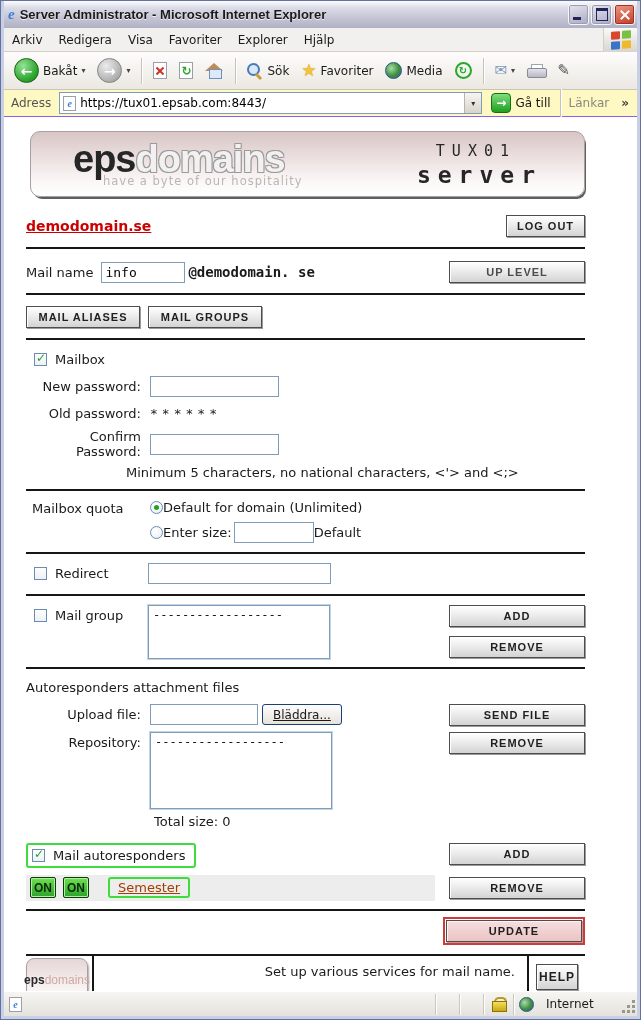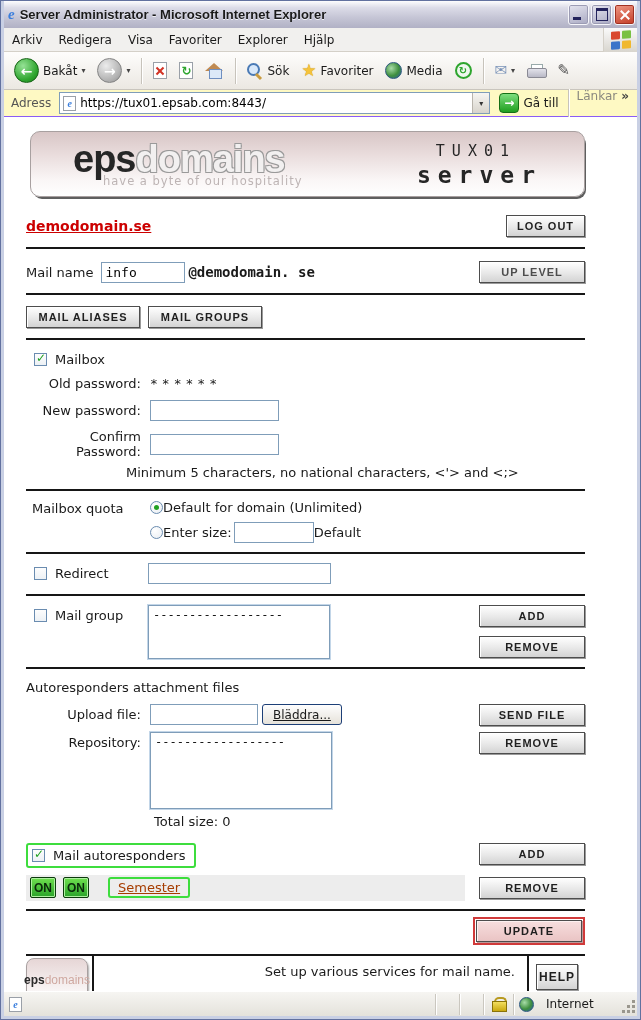--- a/index.html
+++ b/index.html
@@ -76,42 +76,42 @@
   .addr-box { flex:1; height:22px; background:#fff; border:1px solid #7f9db9; display:flex; align-items:center; padding:0 0 0 3px; }
   .addr-doc { width:13px; height:15px; background:#fff; border:1px solid #9aa0a8; font:bold italic 10px "Liberation Serif",serif;
               color:#3a7edd; display:flex; align-items:center; justify-content:center; }
   .addr-url { flex:1; font-size:12px; color:#000; margin-left:4px; white-space:nowrap; overflow:hidden; }
   .addr-dd { width:17px; height:20px; background:linear-gradient(#f6f5f2,#d8d4cc); border-left:1px solid #b8b4ac;
              display:flex; align-items:center; justify-content:center; font-size:8px; color:#333; }
   .go-btn { display:flex; align-items:center; gap:4px; padding:0 4px; cursor:pointer; }
   .go-ico { width:20px; height:20px; border-radius:4px; background:linear-gradient(#7ede7e,#1f9e1f);
             border:1px solid #157015; color:#fff; font-weight:bold; font-size:12px; display:flex; align-items:center; justify-content:center; }
   .go-label { font-size:12px; color:#1a1a1a; }
-  .links-area { display:flex; align-items:flex-start; gap:4px; border-left:1px solid #c7c3bb; box-shadow:inset 1px 0 0 #fff; padding:0 4px 0 8px; height:28px; }
+  .links-area { display:flex; align-items:center; gap:12px; border-left:1px solid #c7c3bb; box-shadow:inset 1px 0 0 #fff; padding:0 4px 0 8px; height:28px; }
   .links-label { font-size:12px; color:#8a887f; }
   .links-chev { font-size:12px; color:#444; font-weight:bold; }
 
   
   .page { flex:1; background:#fff; overflow:hidden; padding:0 52px 0 22px; font-size:13px; color:#1a1a1a; }
 
   .banner { margin:14px 0 0 4px; height:66px; border:1px solid #a8a0a0; border-radius:10px; position:relative;
             background:linear-gradient(180deg,#d8c6c6 0%,#e9dcdc 35%,#faf6f6 75%,#ffffff 100%);
             box-shadow:2px 3px 0 -1px #5f5f5f; }
   .logo-block { position:absolute; left:42px; top:6px; line-height:1; }
   .logo-bold { font:bold 38px "Liberation Sans",sans-serif; color:#262626; letter-spacing:-1px; }
   .logo-light { font:bold 38px "Liberation Sans",sans-serif; color:#f2f0f0; letter-spacing:-1px;
                 text-shadow:-1px -1px 0 #9a9a9a,1px -1px 0 #9a9a9a,-1px 1px 0 #9a9a9a,1px 1px 0 #9a9a9a; }
   .tagline { position:absolute; left:72px; top:42px; font-size:11.5px; color:#bdb4b4; letter-spacing:1px; white-space:nowrap; }
   .server-block { position:absolute; right:42px; top:10px; text-align:right; font-family:"DejaVu Sans Mono",monospace; color:#262626; }
   .server-name { font-size:15px; letter-spacing:7px; margin-right:26px; }
   .server-word { font-size:23px; letter-spacing:7px; font-weight:bold; margin-top:2px; }
 
   .hr { border-top:2px solid #161616; }
 
-  .btn { width:106px; height:22px; display:flex; align-items:center; justify-content:center; cursor:pointer;
+  .btn { width:136px; height:22px; display:flex; align-items:center; justify-content:center; cursor:pointer;
          background:linear-gradient(#ffffff,#e8e8e8 55%,#d3d3d3); border:1px solid #4d4d4d;
          box-shadow:inset 1px 1px 0 #fff,1px 1px 0 #9a9a9a;
          font:bold 11px "Liberation Sans",sans-serif; letter-spacing:1px; color:#1f1f1f; white-space:nowrap; }
   .btn-logout { width:79px; }
   .btn-gray { color:#4d4d4d; }
   .btn-help { width:42px; height:26px; font-size:12px; }
 
   .row { display:flex; align-items:center; }
   .domain-row { margin-top:18px; justify-content:space-between; }
   .domain-link { font:bold 14px "DejaVu Sans",sans-serif; color:#cc0000; text-decoration:underline; cursor:pointer; }
@@ -353,26 +353,26 @@
     </div>
     <div class="hr hr-3"></div>
 
     <div class="row mailbox-row">
       <span class="cb">
           <span class="ck">✓</span>
         </span>
       <span>Mailbox</span>
     </div>
     <div class="row lblrow">
+      <span class="lblcol">New password:</span>
+      <input class="inp inp-pw" type="text" style="">
+    </div>
+    <div class="row lblrow">
       <span class="lblcol">Old password:</span>
       <span class="pw-stars">******</span>
-    </div>
-    <div class="row lblrow">
-      <span class="lblcol">New password:</span>
-      <input class="inp inp-pw" type="text" style="">
     </div>
     <div class="row lblrow">
       <span class="confirm-col"><span>Confirm</span><br><span>Password:</span></span>
       <input class="inp inp-pw" type="text" style="">
     </div>
     <div class="row hint-row">
       <span>Minimum 5 characters, no national characters, &lt;'&gt; and &lt;;&gt;</span>
     </div>
     <div class="hr hr-4"></div>
 

